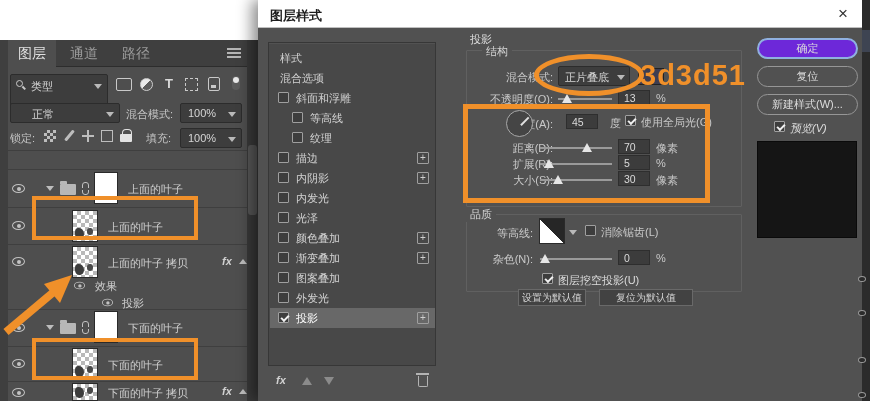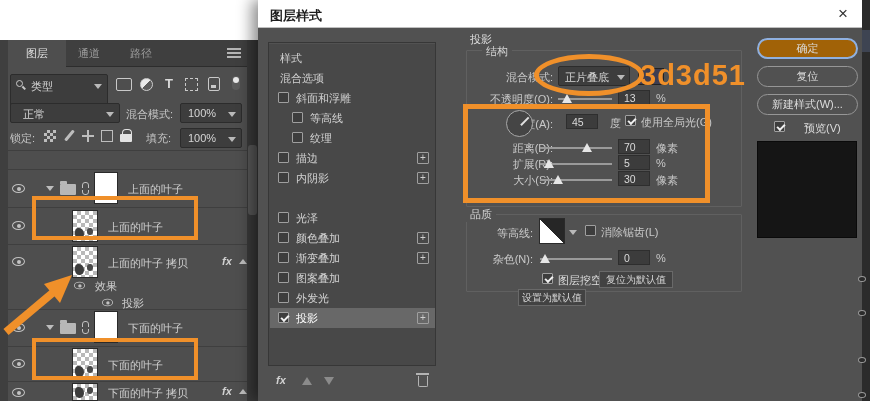--- a/index.html
+++ b/index.html
@@ -11,21 +11,21 @@
   }
   .abs { position:absolute; }
   .t { white-space:nowrap; }
 
   
   .white-bg { left:0; top:0; width:258px; height:40px; background:#ffffff; }
 
   
   .layers-panel { left:0; top:40px; width:247px; height:361px; background:#4e4e4e; border-left:8px solid #3f3f3f; }
   .tabbar { position:absolute; left:0; top:0; width:239px; height:27px; background:#3f3f3f; border-bottom:1px solid #2d2d2d;}
-  .tab { position:absolute; top:0; height:27px; line-height:27px; padding:0 18px; font-size:11px; color:#9b9b9b; }
+  .tab { position:absolute; top:0; height:27px; line-height:27px; padding:0 10px; font-size:14px; color:#9b9b9b; }
   .tab.active { background:#4e4e4e; color:#e0e0e0; }
   .hamburger { position:absolute; right:6px; top:8px; width:14px; height:10px; border-top:2px solid #b5b5b5; border-bottom:2px solid #b5b5b5; }
   .hamburger::after{ content:""; position:absolute; left:0; top:2px; width:14px; height:2px; background:#b5b5b5;}
 
   .inputbox { position:absolute; background:#3d3d3d; border:1px solid #2c2c2c; border-radius:2px; color:#d6d6d6; }
   .dd-arrow { position:absolute; width:0; height:0; border-left:4px solid transparent; border-right:4px solid transparent; border-top:5px solid #b9b9b9; }
   .lbl { position:absolute; color:#c6c6c6; }
 
   
   .search-glyph { position:absolute; width:7px; height:7px; border:1.5px solid #c9c9c9; border-radius:50%; }
@@ -103,21 +103,21 @@
   .slider-track { position:absolute; height:2px; background:#9a9a9a; }
   .slider-thumb { position:absolute; top:-4px; width:0; height:0; border-left:5px solid transparent; border-right:5px solid transparent; border-bottom:9px solid #e6e6e6; }
   .dial { position:absolute; width:27px; height:27px; border-radius:50%; border:1px solid #a8a8a8; background:#454545; }
   .dial::after { content:""; position:absolute; left:13px; top:3px; width:1.5px; height:11px; background:#e0e0e0; transform-origin:bottom center; transform:rotate(45deg); }
   .swatch { position:absolute; width:26px; height:17px; border:1px solid #222; }
   .contour-thumb { position:absolute; width:26px; height:26px; border:1px solid #2a2a2a; background:linear-gradient(45deg,#ffffff 50%,#262626 50%); }
   .dlg-btn-dark { position:absolute; height:17px; background:#424242; border:1px solid #696969; color:#d6d6d6; font-size:10px; text-align:center; line-height:15px; }
 
   
   .pill { position:absolute; left:499px; width:101px; height:21px; border:1px solid #969696; border-radius:11px; background:#515151; color:#dcdcdc; text-align:center; line-height:19px; }
-  .pill.ok { background:#a16207; border:2px solid #8fb0e0; line-height:17px; }
+  .pill.ok { background:#6d28d9; border:2px solid #8fb0e0; line-height:17px; }
   .preview-sq { position:absolute; left:499px; top:141px; width:100px; height:97px; background:#151515; border:1px solid #0a0a0a; }
 
   
   .right-strip { left:862px; top:0; width:8px; height:401px; background:#2b2b2b; }
   .strip-eye { position:absolute; left:-4px; width:8px; height:6px; border:1px solid #9a9a9a; border-radius:50%; background:#2b2b2b; }
   .strip-blue { position:absolute; left:0; top:30px; width:8px; height:22px; background:#3e4452; }
 
   
   .anno { border:4px solid #f0902a; pointer-events:none; z-index:50; }
   .anno-ellipse { border:5px solid #f0902a; border-radius:50%; pointer-events:none; z-index:50; }
@@ -147,21 +147,21 @@
       <div class="dd-arrow" style="right:5px;top:9px;"></div>
     </div>
     <div class="abs icon-pixel" style="left:108px;top:38px;"></div>
     <div class="abs icon-adj" style="left:132px;top:38px;"></div>
     <div class="abs icon-T" style="left:157px;top:36px;">T</div>
     <div class="abs icon-shape" style="left:177px;top:38px;"></div>
     <div class="abs icon-smart" style="left:200px;top:37px;"></div>
     <div class="abs icon-pin" style="left:224px;top:36px;"></div>
 
     <div class="inputbox" style="left:2px;top:63px;width:110px;height:20px;">
-      <span class="abs t" style="left:12px;top:3px;">正常</span>
+      <span class="abs t" style="left:21px;top:3px;">正常</span>
       <div class="dd-arrow" style="right:5px;top:8px;"></div>
     </div>
     <span class="lbl t" style="left:118px;top:67px;">混合模式:</span>
     <div class="inputbox" style="left:172px;top:63px;width:62px;height:20px;">
       <span class="abs t" style="left:7px;top:3px;">100%</span>
       <div class="dd-arrow" style="right:5px;top:8px;"></div>
     </div>
 
     <span class="lbl t" style="left:2px;top:91px;">锁定:</span>
     <div class="lockicon lock-checker" style="left:36px;top:90px;"></div>
@@ -273,20 +273,24 @@
       <div class="srow" style="top:105px;">
           <div class="cb" style="left:8px;top:4px;"></div>
           <span class="slabel">描边</span>
           <div class="plusbox" style="right:6px;top:4px;"></div>
         </div>
       <div class="srow" style="top:125px;text-decoration:underline;">
           <div class="cb" style="left:8px;top:4px;"></div>
           <span class="slabel">内阴影</span>
           <div class="plusbox" style="right:6px;top:4px;"></div>
         </div>
+      <div class="srow" style="top:145px;">
+          <div class="cb" style="left:8px;top:4px;"></div>
+          <span class="slabel">内发光</span>
+        </div>
       <div class="srow" style="top:165px;">
           <div class="cb" style="left:8px;top:4px;"></div>
           <span class="slabel">光泽</span>
         </div>
       <div class="srow" style="top:205px;">
           <div class="cb" style="left:8px;top:4px;"></div>
           <span class="slabel">渐变叠加</span>
           <div class="plusbox" style="right:6px;top:4px;"></div>
         </div>
       <div class="srow" style="top:185px;">
@@ -376,27 +380,27 @@
     <div class="slider-track" style="left:282px;top:258px;width:72px;">
       <div class="slider-thumb" style="left:0px;"></div>
     </div>
     <div class="vbox" style="left:360px;top:250px;">0</div>
     <span class="unit t" style="left:398px;top:252px;">%</span>
 
     <div class="cb on" style="position:absolute;left:284px;top:273px;"></div>
     <span class="unit t" style="left:300px;top:273px;color:#dcdcdc;">图层挖空投影(U)</span>
 
     <div class="dlg-btn-dark" style="left:260px;top:289px;width:68px;">设置为默认值</div>
-    <div class="dlg-btn-dark" style="left:341px;top:271px;width:74px;">复位为默认值</div>
+    <div class="dlg-btn-dark" style="left:341px;top:289px;width:94px;">复位为默认值</div>
 
     <div class="pill ok" style="top:38px;">确定</div>
     <div class="pill" style="top:66px;">复位</div>
     <div class="pill" style="top:94px;">新建样式(W)...</div>
     <div class="cb on" style="position:absolute;left:516px;top:121px;"></div>
-    <span class="unit t" style="position:absolute;left:546px;top:121px;color:#dcdcdc;">预览(V)</span>
+    <span class="unit t" style="position:absolute;left:532px;top:121px;color:#dcdcdc;font-style:italic;">预览(V)</span>
     <div class="preview-sq"></div>
   </div>
 
   <div class="abs right-strip">
     <div class="strip-blue"></div>
     <div class="strip-eye" style="top:276px;"></div>
     <div class="strip-eye" style="top:310px;"></div>
     <div class="strip-eye" style="top:357px;"></div>
     <div class="strip-eye" style="top:392px;"></div>
   </div>

